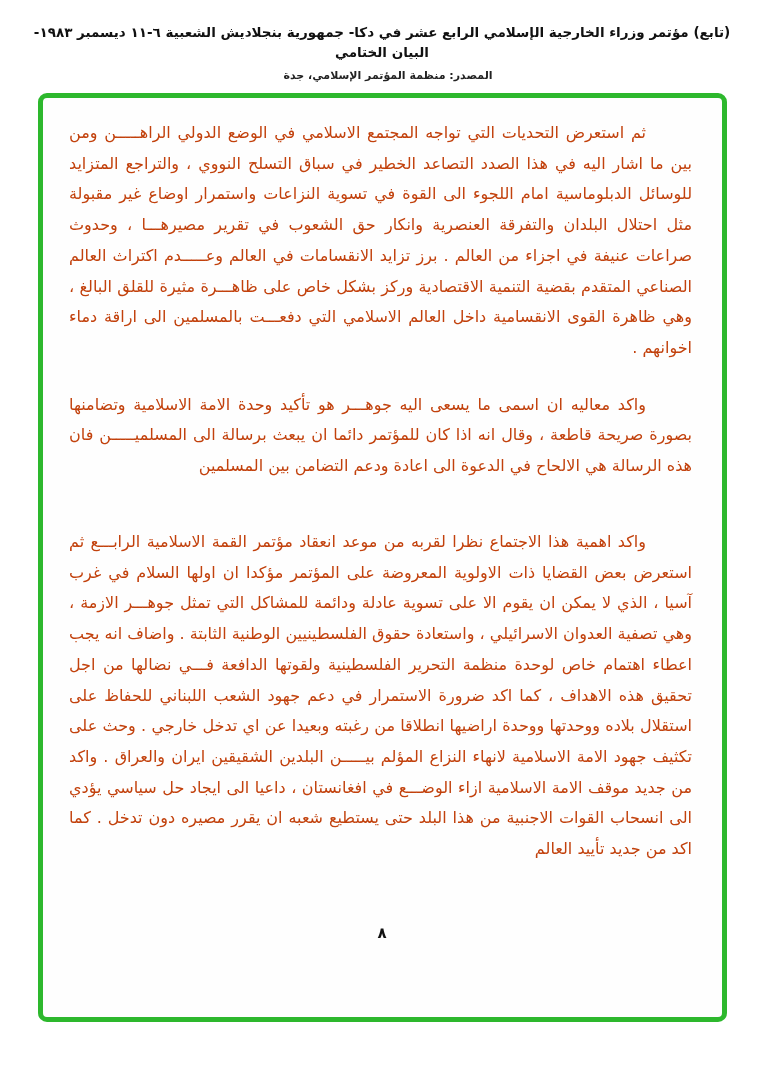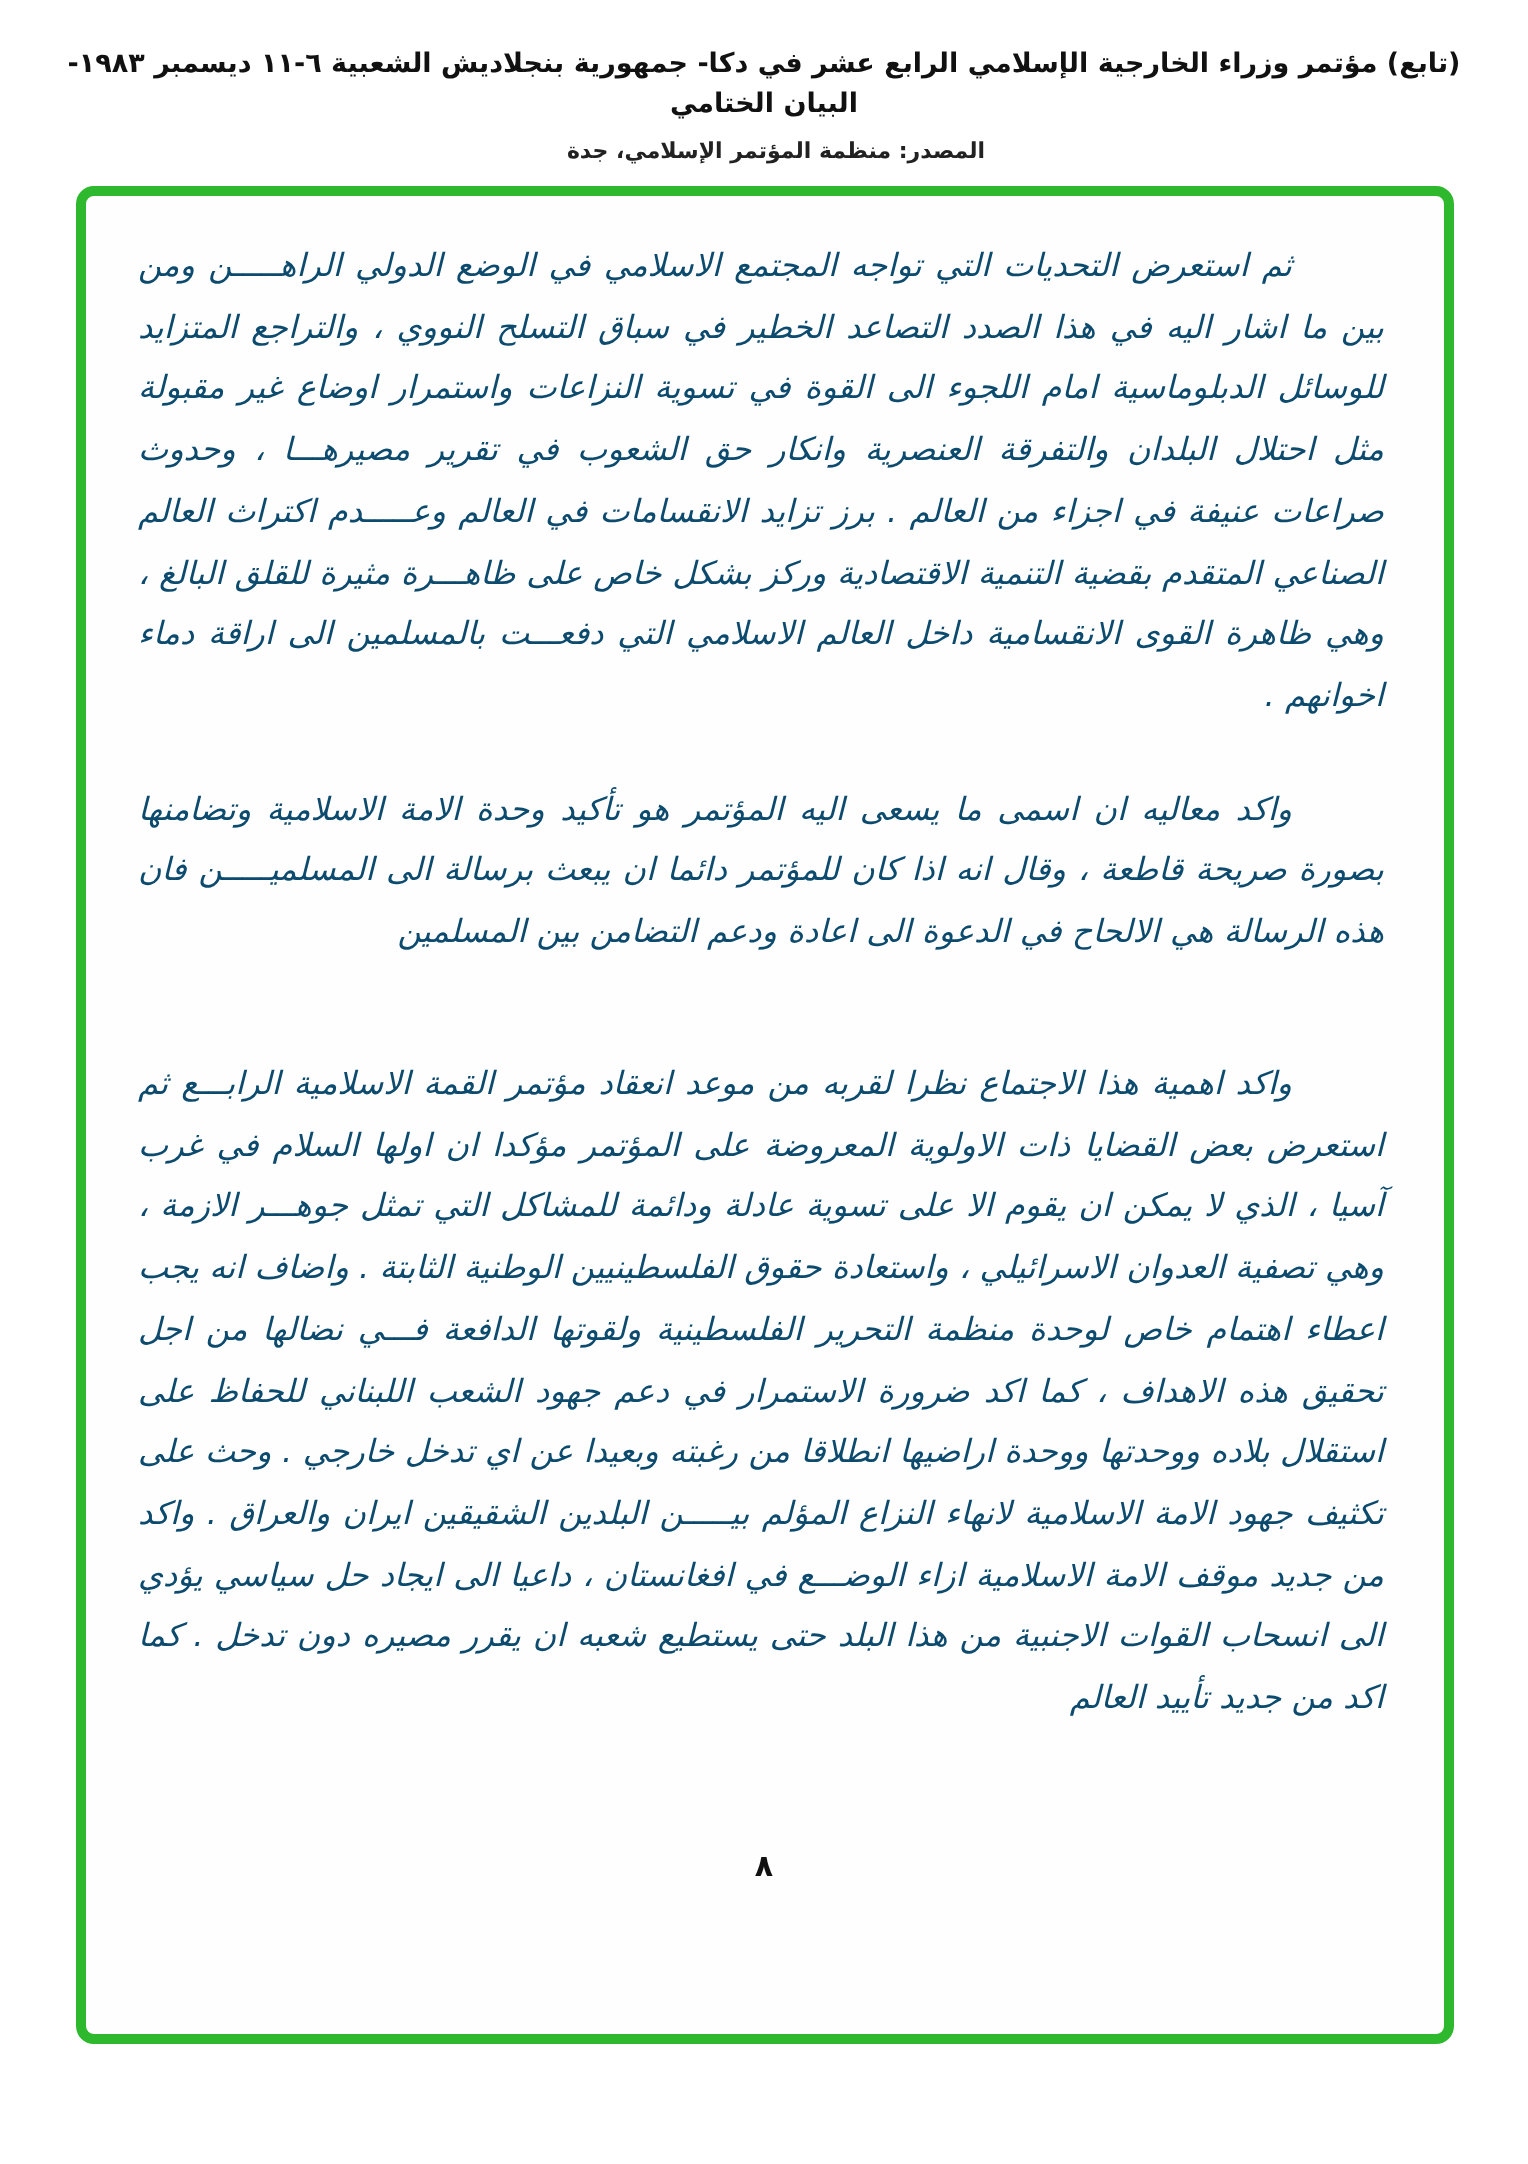--- a/index.html
+++ b/index.html
@@ -52,23 +52,22 @@
     border-radius: 9px;
     background: #fefefe;
     padding: 20px 30px 20px 26px;
     overflow: hidden;
   }
   .scan-text {
     direction: rtl;
     text-align: justify;
     font-size: 16px;
     line-height: 1.92;
-    color: #0c4a6e;
+    color: #c2410c;
     font-family: "DejaVu Sans", sans-serif;
-    font-style: italic;
   }
   .scan-text p {
     text-indent: 46px;
     margin-bottom: 26px;
   }
   .scan-text p:last-child { margin-bottom: 0; margin-top: 45px; }
   .page-footer {
     position: absolute;
     bottom: 18px;
     left: 0;
@@ -87,21 +86,21 @@
 <div class="page">
 
   <div class="page-header">
     <div class="header-title">(تابع) مؤتمر وزراء الخارجية الإسلامي الرابع عشر في دكا- جمهورية بنجلاديش الشعبية ٦-١١ ديسمبر ١٩٨٣- البيان الختامي</div>
     <div class="header-source">المصدر: منظمة المؤتمر الإسلامي، جدة</div>
   </div>
 
   <div class="scan-frame">
     <div class="scan-text">
       <p>ثم استعرض التحديات التي تواجه المجتمع الاسلامي في الوضع الدولي الراهـــــن ومن بين ما اشار اليه في هذا الصدد التصاعد الخطير في سباق التسلح النووي ، والتراجع المتزايد للوسائل الدبلوماسية امام اللجوء الى القوة في تسوية النزاعات واستمرار اوضاع غير مقبولة مثل احتلال البلدان والتفرقة العنصرية وانكار حق الشعوب في تقرير مصيرهـــا ، وحدوث صراعات عنيفة في اجزاء من العالم . برز تزايد الانقسامات في العالم وعـــــدم اكتراث العالم الصناعي المتقدم بقضية التنمية الاقتصادية وركز بشكل خاص على ظاهـــرة مثيرة للقلق البالغ ، وهي ظاهرة القوى الانقسامية داخل العالم الاسلامي التي دفعـــت بالمسلمين الى اراقة دماء اخوانهم .</p>
-      <p>واكد معاليه ان اسمى ما يسعى اليه المؤتمر هو تأكيد وحدة الامة الاسلامية وتضامنها بصورة صريحة قاطعة ، وقال انه اذا كان للمؤتمر دائما ان يبعث برسالة الى المسلميـــــن فان هذه الرسالة هي الالحاح في الدعوة الى اعادة ودعم التضامن بين المسلمين</p>
+      <p>واكد معاليه ان اسمى ما يسعى اليه جوهـــر هو تأكيد وحدة الامة الاسلامية وتضامنها بصورة صريحة قاطعة ، وقال انه اذا كان للمؤتمر دائما ان يبعث برسالة الى المسلميـــــن فان هذه الرسالة هي الالحاح في الدعوة الى اعادة ودعم التضامن بين المسلمين</p>
       <p>واكد اهمية هذا الاجتماع نظرا لقربه من موعد انعقاد مؤتمر القمة الاسلامية الرابـــع ثم استعرض بعض القضايا ذات الاولوية المعروضة على المؤتمر مؤكدا ان اولها السلام في غرب آسيا ، الذي لا يمكن ان يقوم الا على تسوية عادلة ودائمة للمشاكل التي تمثل جوهـــر الازمة ، وهي تصفية العدوان الاسرائيلي ، واستعادة حقوق الفلسطينيين الوطنية الثابتة . واضاف انه يجب اعطاء اهتمام خاص لوحدة منظمة التحرير الفلسطينية ولقوتها الدافعة فـــي نضالها من اجل تحقيق هذه الاهداف ، كما اكد ضرورة الاستمرار في دعم جهود الشعب اللبناني للحفاظ على استقلال بلاده ووحدتها ووحدة اراضيها انطلاقا من رغبته وبعيدا عن اي تدخل خارجي . وحث على تكثيف جهود الامة الاسلامية لانهاء النزاع المؤلم بيـــــن البلدين الشقيقين ايران والعراق . واكد من جديد موقف الامة الاسلامية ازاء الوضـــع في افغانستان ، داعيا الى ايجاد حل سياسي يؤدي الى انسحاب القوات الاجنبية من هذا البلد حتى يستطيع شعبه ان يقرر مصيره دون تدخل . كما اكد من جديد تأييد العالم</p>
     </div>
   </div>
 
   <div class="page-footer">
     <span class="page-number">٨</span>
   </div>
 
 </div>
 

